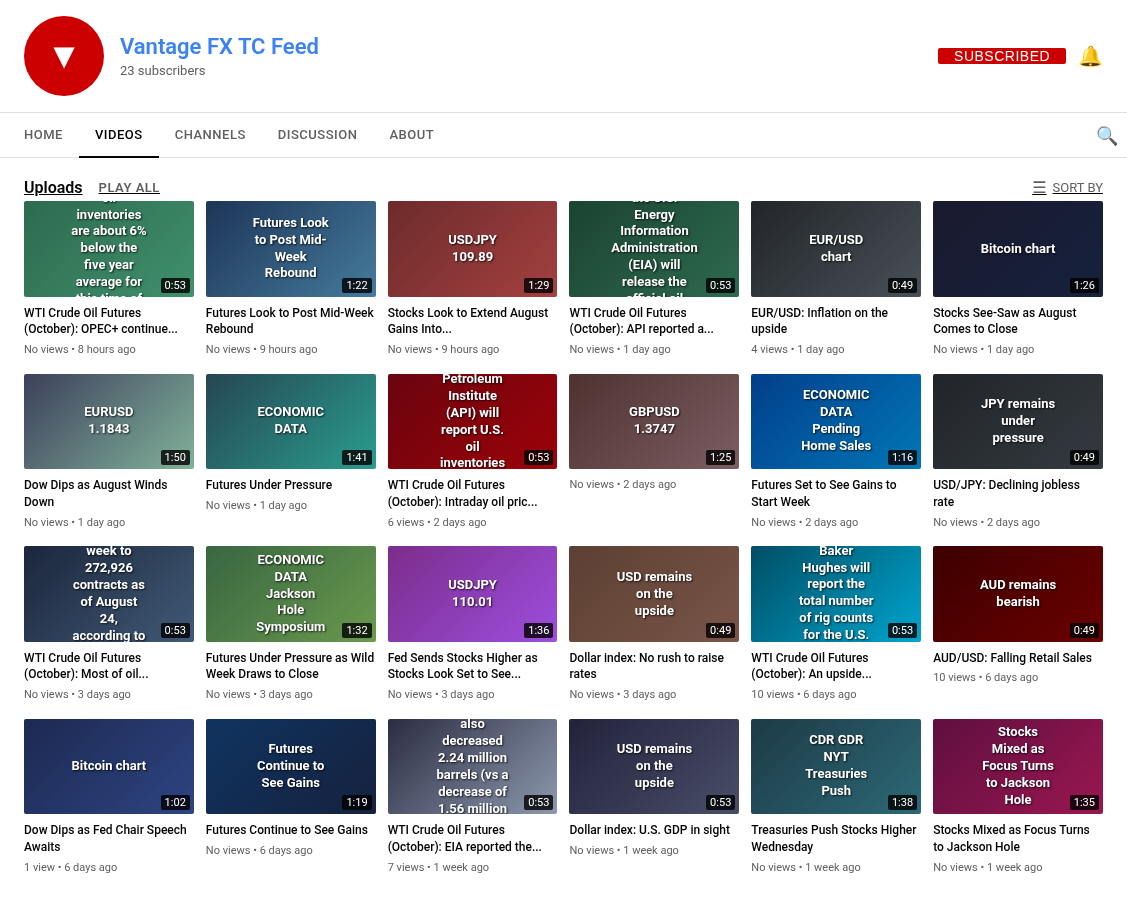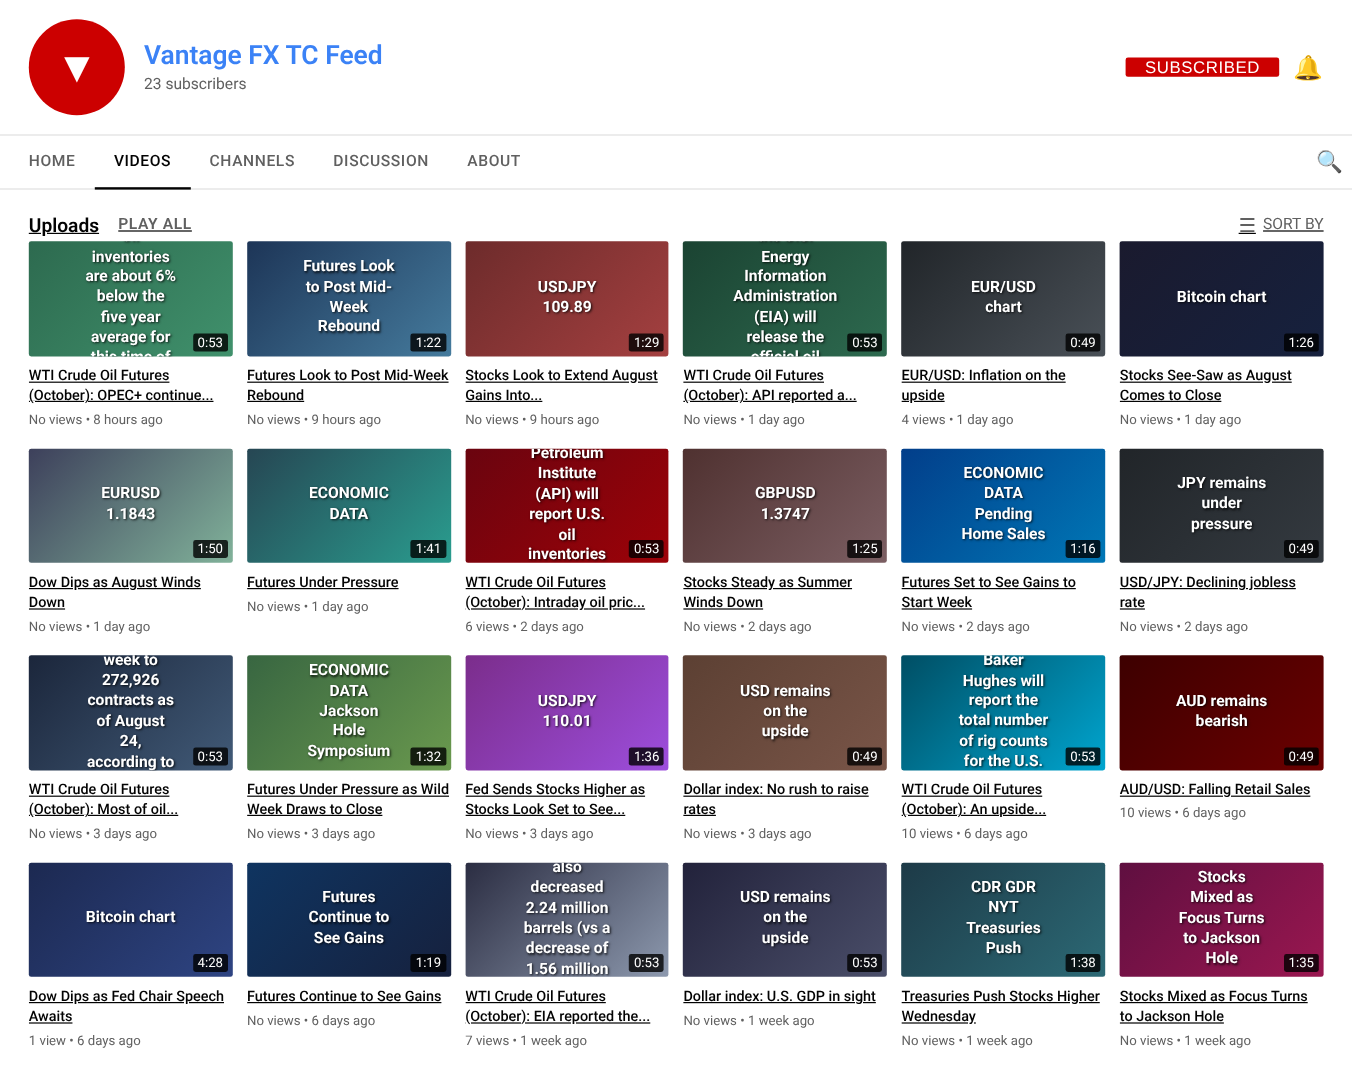--- a/index.html
+++ b/index.html
@@ -132,21 +132,20 @@
     .video-title {
       font-size: 12px;
       font-weight: 500;
       color: #030303;
       line-height: 1.4;
       margin-bottom: 4px;
       display: -webkit-box;
       -webkit-line-clamp: 2;
       -webkit-box-orient: vertical;
       overflow: hidden;
-      text-decoration: underline;
     }
     .video-meta {
       font-size: 11px;
       color: #606060;
       line-height: 1.4;
     }
 
     
     .t1 { background: linear-gradient(135deg, #2d6a4f, #40916c); }
     .t2 { background: linear-gradient(135deg, #1d3557, #457b9d); }
@@ -294,21 +293,20 @@
       <div class="duration">0:53</div>
     </div>
     <div class="video-title">WTI Crude Oil Futures (October): Intraday oil pric...</div>
     <div class="video-meta">6 views • 2 days ago</div>
   </div>
       <div class="video-card">
     <div class="thumbnail t10">
       <div class="thumb-label">GBPUSD 1.3747</div>
       <div class="duration">1:25</div>
     </div>
-    <div class="video-title">Stocks Steady as Summer Winds Down</div>
     <div class="video-meta">No views • 2 days ago</div>
   </div>
       <div class="video-card">
     <div class="thumbnail t11">
       <div class="thumb-label">ECONOMIC DATA Pending Home Sales</div>
       <div class="duration">1:16</div>
     </div>
     <div class="video-title">Futures Set to See Gains to Start Week</div>
     <div class="video-meta">No views • 2 days ago</div>
   </div>
@@ -364,21 +362,21 @@
     <div class="thumbnail t18">
       <div class="thumb-label">AUD remains bearish</div>
       <div class="duration">0:49</div>
     </div>
     <div class="video-title">AUD/USD: Falling Retail Sales</div>
     <div class="video-meta">10 views • 6 days ago</div>
   </div>
       <div class="video-card">
     <div class="thumbnail t19">
       <div class="thumb-label">Bitcoin chart</div>
-      <div class="duration">4:28</div>
+      <div class="duration">1:02</div>
     </div>
     <div class="video-title">Dow Dips as Fed Chair Speech Awaits</div>
     <div class="video-meta">1 view • 6 days ago</div>
   </div>
       <div class="video-card">
     <div class="thumbnail t20">
       <div class="thumb-label">Futures Continue to See Gains</div>
       <div class="duration">1:19</div>
     </div>
     <div class="video-title">Futures Continue to See Gains</div>

